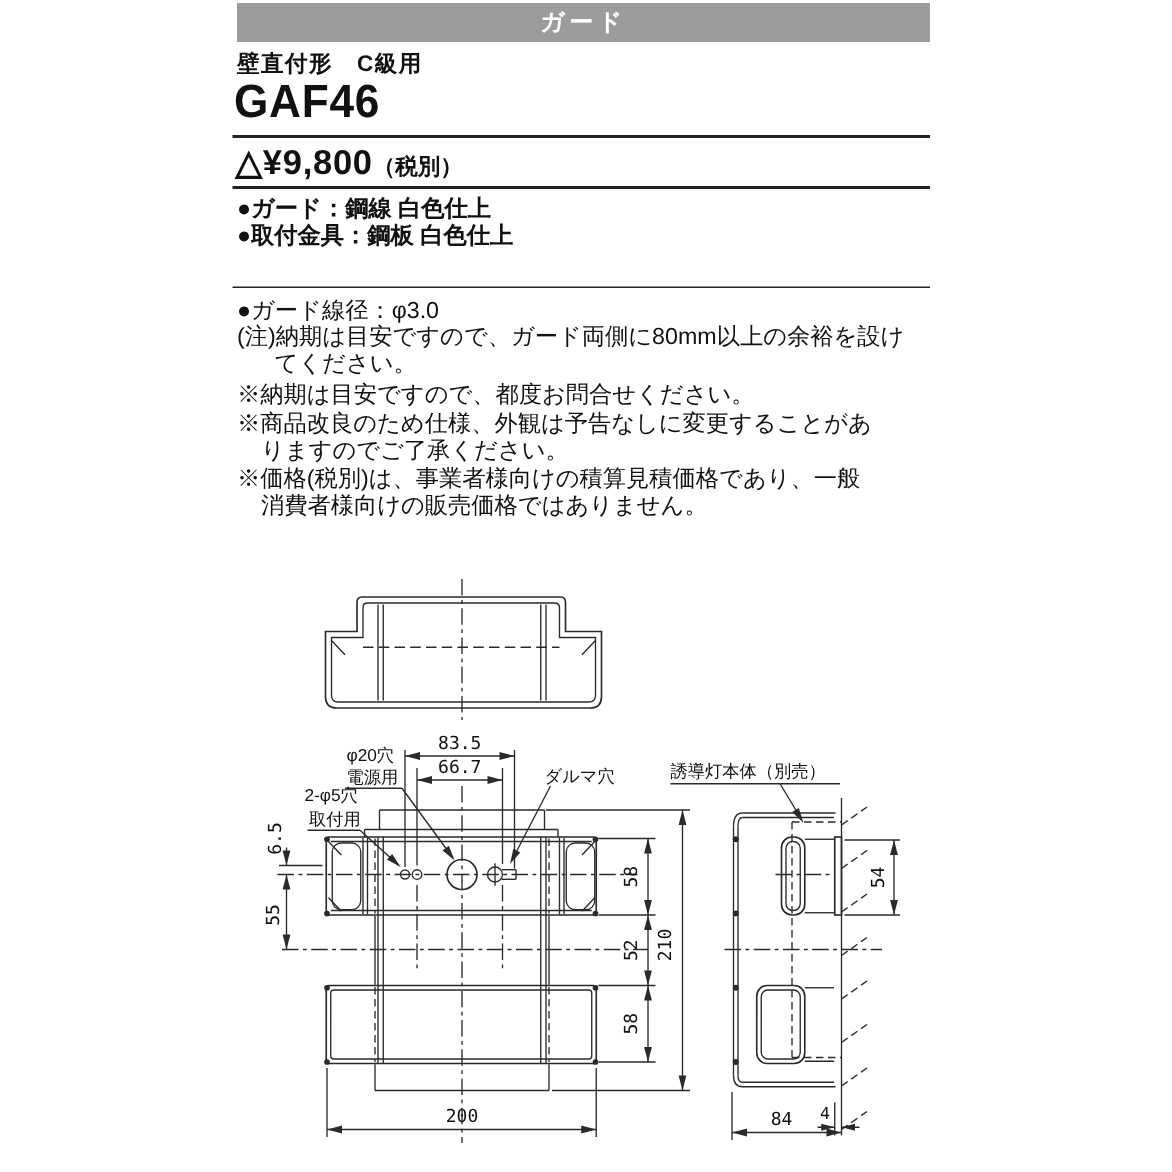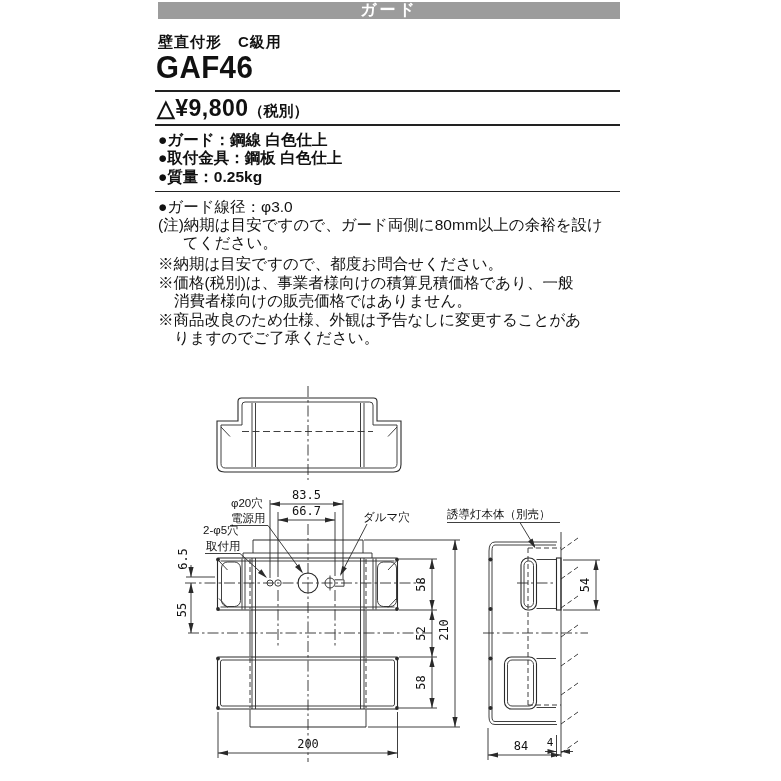--- a/index.html
+++ b/index.html
@@ -1,18 +1,18 @@
 <!DOCTYPE html>
 <html><head>
 <meta charset="utf-8">
 <style>
   html,body{margin:0;padding:0;background:#fff;}
   #page{position:relative;width:781px;height:781px;background:#fff;overflow:hidden;
         font-family:"Liberation Sans",sans-serif;color:#111;}
-  .cat-bar{position:absolute;left:158px;top:2px;width:462px;height:17px;
+  .cat-bar{position:absolute;left:158px;top:2px;width:462px;height:26px;
            display:flex;align-items:center;justify-content:center;}
   .cat-bar span{color:#fff;font-size:16px;font-weight:bold;letter-spacing:3px;}
   .type-label{position:absolute;left:158px;top:33px;font-size:15px;font-weight:600;letter-spacing:1px;text-align:center;}
   .model{position:absolute;left:156px;top:50px;font-size:31px;font-weight:800;
          letter-spacing:.5px;transform:scaleX(.95);transform-origin:left;}
   .rule{position:absolute;left:155px;width:465px;background:#222;}
   .price-line{position:absolute;left:157px;top:95px;}
   .price-main{font-size:23px;font-weight:bold;letter-spacing:.5px;}
   .price-tax{font-size:15px;font-weight:bold;}
   .spec-list{position:absolute;left:158px;top:131px;font-size:15.5px;font-weight:700;line-height:18.4px;}
@@ -46,31 +46,30 @@
   <div class="rule" style="top:90px;height:2px;"></div>
 
   <div class="price-line">
     <span class="price-main">△¥9,800</span><span class="price-tax">（税別）</span>
   </div>
   <div class="rule" style="top:124px;height:1.5px;"></div>
 
   <div class="spec-list">
     <div>●ガード：鋼線 白色仕上</div>
     <div>●取付金具：鋼板 白色仕上</div>
-    <div>●質量：0.25kg</div>
   </div>
   <div class="rule" style="top:191px;height:1.2px;"></div>
 
   <div class="wire-line">●ガード線径：φ3.0</div>
   <div class="note-para">(注)納期は目安ですので、ガード両側に80mm以上の余裕を設けてください。</div>
 
   <div class="remarks">
     <div class="remark">※納期は目安ですので、都度お問合せください。</div>
+    <div class="remark">※商品改良のため仕様、外観は予告なしに変更することがありますのでご了承ください。</div>
     <div class="remark">※価格(税別)は、事業者様向けの積算見積価格であり、一般消費者様向けの販売価格ではありません。</div>
-    <div class="remark">※商品改良のため仕様、外観は予告なしに変更することがありますのでご了承ください。</div>
   </div>
 
   <svg width="500" height="403" viewBox="150 378 500 403">
 
     <g>
       <line class="tn cdash" x1="308" y1="386" x2="308" y2="480"></line>
       <path class="ln" d="M217,421 H238 V401.5 Q238,398 241.5,398 H373.5 Q377,398 377,401.5 V421 H401 V464.5 Q401,472 393.5,472 H224.5 Q217,472 217,464.5 Z"></path>
       <path class="tn" d="M221,425 H242 V405 Q242,402 245,402 H369.5 Q373,402 373,405 V425 H397 V463.5 Q397,468 392.5,468 H225.5 Q221,468 221,463.5 Z"></path>
       <line class="tn" x1="252" y1="403" x2="252" y2="467"></line>
       <line class="tn" x1="255.5" y1="403" x2="255.5" y2="467"></line>

